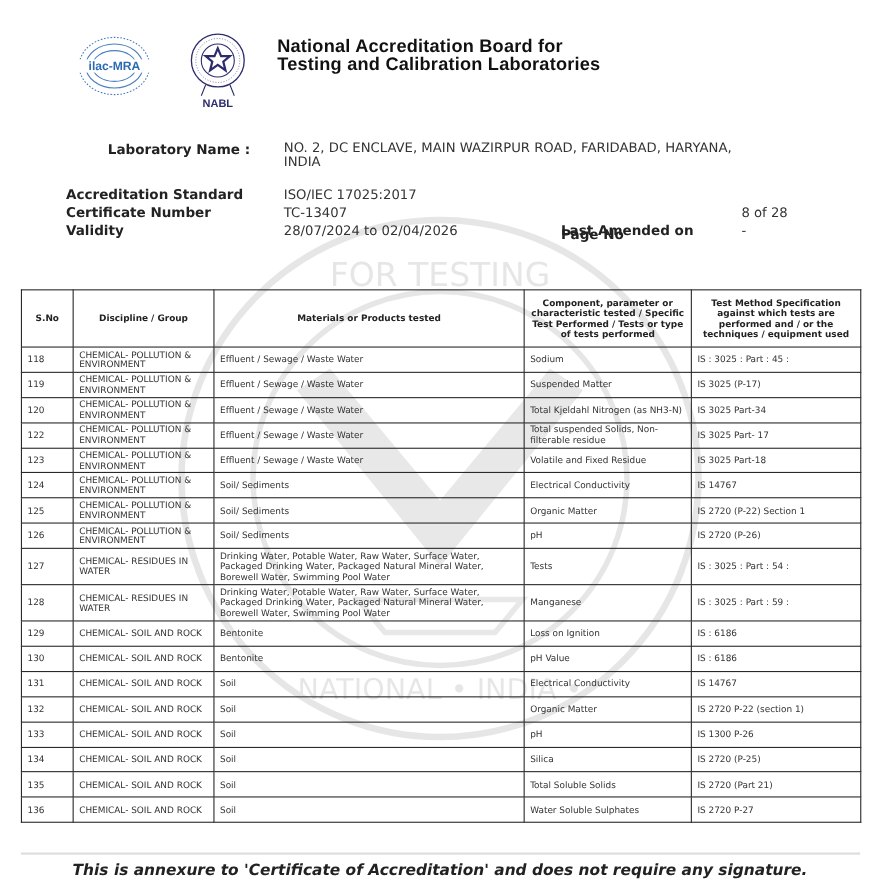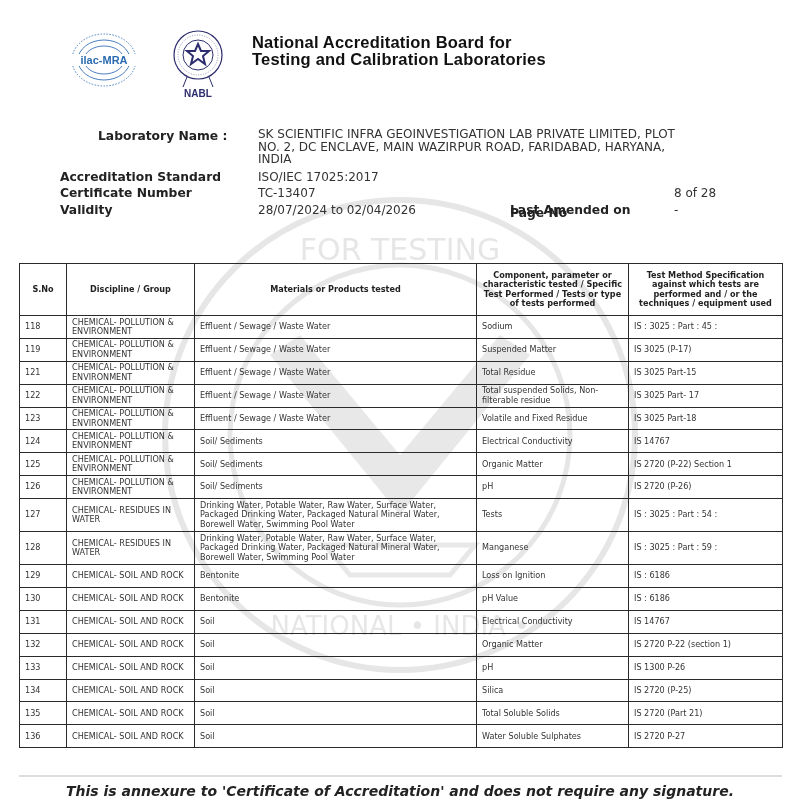--- a/index.html
+++ b/index.html
@@ -72,21 +72,20 @@
   <div class="org-title">
     <div>National Accreditation Board for</div>
     <div>Testing and Calibration Laboratories</div>
   </div>
 
 </div>
 
 <div class="info">
   <div class="info-label" style="left:0; top:1px;margin-left:38px;">Laboratory Name :</div>
   <div class="info-value" style="left:198px; top:0;">
-    <div>SK SCIENTIFIC INFRA GEOINVESTIGATION LAB PRIVATE LIMITED, PLOT</div>
     <div>NO. 2, DC ENCLAVE, MAIN WAZIRPUR ROAD, FARIDABAD, HARYANA,</div>
     <div>INDIA</div>
   </div>
 
   <div class="info-label" style="left:0; top:42px;">Accreditation Standard</div>
   <div class="info-value" style="left:198px; top:43px;">ISO/IEC 17025:2017</div>
 
   <div class="info-label" style="left:0; top:58px;">Certificate Number</div>
   <div class="info-value" style="left:198px; top:59px;">TC-13407</div>
   <div class="info-label" style="left:450px; top:58px;margin-top:20px;">Page No</div>
@@ -125,25 +124,25 @@
           <td>IS : 3025 : Part : 45 :</td>
         </tr>
         <tr>
           <td>119</td>
           <td>CHEMICAL- POLLUTION &amp; ENVIRONMENT</td>
           <td>Effluent / Sewage / Waste Water</td>
           <td>Suspended Matter</td>
           <td>IS 3025 (P-17)</td>
         </tr>
         <tr>
-          <td>121</td>
-          <td>CHEMICAL- POLLUTION &amp; ENVIRONMENT</td>
-          <td>Effluent / Sewage / Waste Water</td>
-          <td>Total Residue</td>
-          <td>IS 3025 Part-15</td>
+          <td>120</td>
+          <td>CHEMICAL- POLLUTION &amp; ENVIRONMENT</td>
+          <td>Effluent / Sewage / Waste Water</td>
+          <td>Total Kjeldahl Nitrogen (as NH3-N)</td>
+          <td>IS 3025 Part-34</td>
         </tr>
         <tr>
           <td>122</td>
           <td>CHEMICAL- POLLUTION &amp; ENVIRONMENT</td>
           <td>Effluent / Sewage / Waste Water</td>
           <td>Total suspended Solids, Non-filterable residue</td>
           <td>IS 3025 Part- 17</td>
         </tr>
         <tr>
           <td>123</td>

